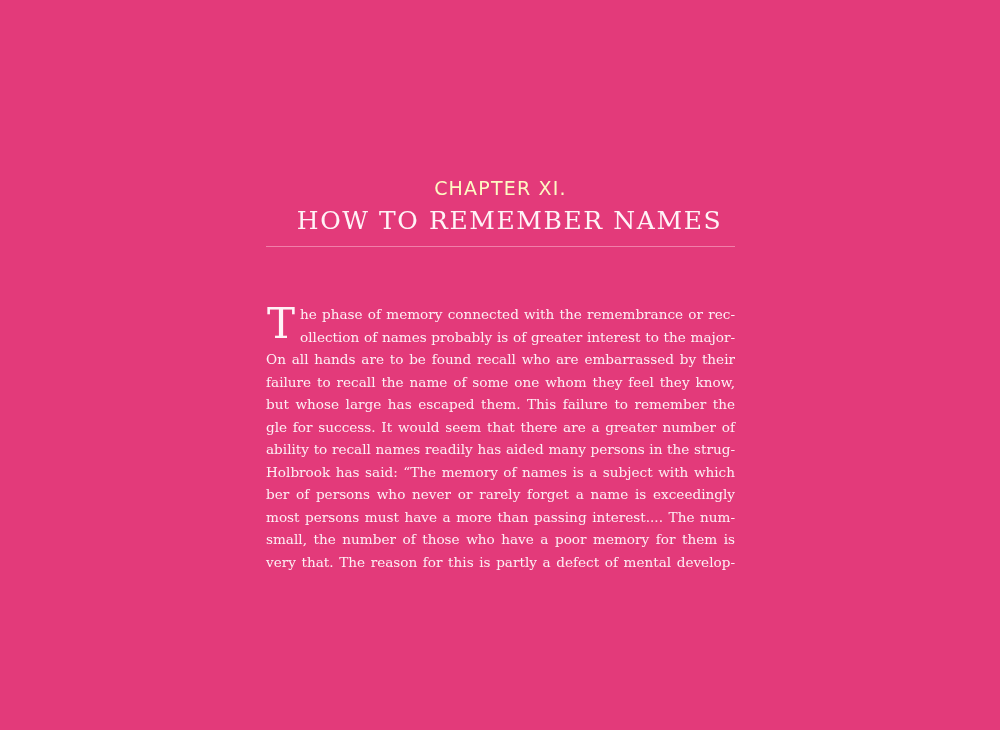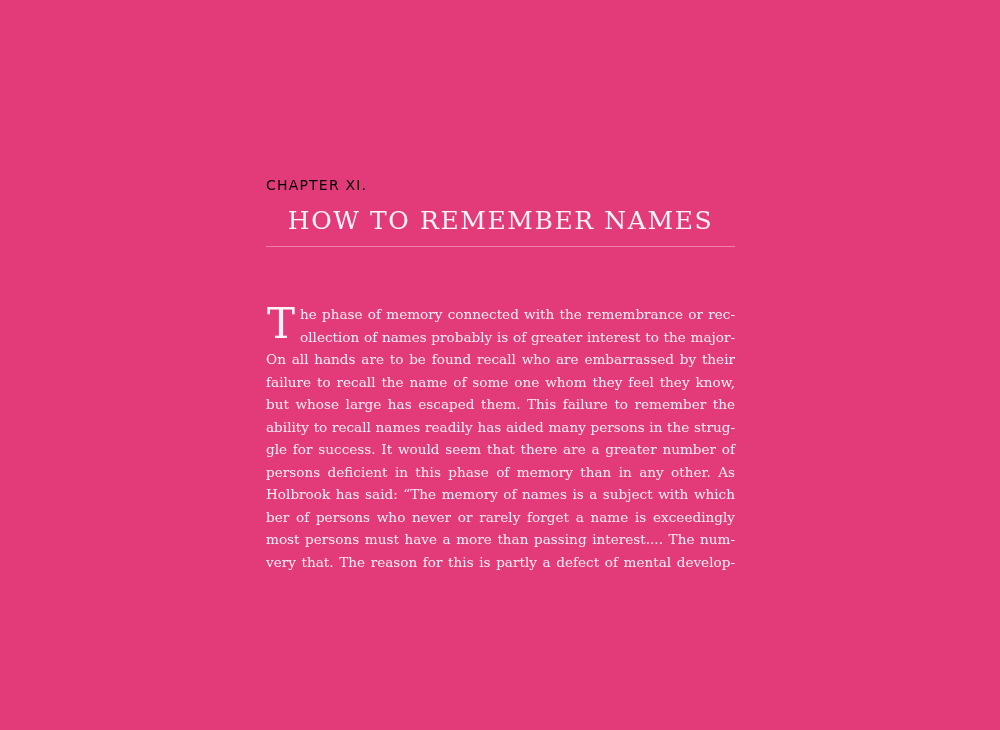--- a/index.html
+++ b/index.html
@@ -18,30 +18,30 @@
       position: absolute;
       left: 266px;
       top: 0;
       width: 469px;
     }
     .chapter-label {
       position: absolute;
       top: 177px;
       left: 0;
       width: 469px;
-      text-align: left;
+      text-align: center;
       font-family: "DejaVu Sans", sans-serif;
-      font-size: 14px;
+      font-size: 19px;
       letter-spacing: 1.2px;
-      color: #000000;
+      color: #fef9c3;
     }
     .chapter-title {
       position: absolute;
       top: 206px;
-      left: 0;
+      left: 9px;
       width: 469px;
       text-align: center;
       font-family: "DejaVu Serif", serif;
       font-size: 25px;
       letter-spacing: 1.6px;
       color: #FFF3F7;
       font-weight: normal;
       margin: 0;
       white-space: nowrap;
     }
@@ -108,21 +108,21 @@
   <h1 class="chapter-title">HOW TO REMEMBER NAMES</h1>
   <hr class="title-rule">
 
   <div class="body-text">
     <span class="drop-cap">T</span>
     <span class="line indented"><span class="line-inner">he phase of memory connected with the remembrance or rec-</span></span>
     <span class="line indented"><span class="line-inner">ollection of names probably is of greater interest to the major-</span></span>
     <span class="line"><span class="line-inner">On all hands are to be found recall who are embarrassed by their</span></span>
     <span class="line"><span class="line-inner">failure to recall the name of some one whom they feel they know,</span></span>
     <span class="line"><span class="line-inner">but whose large has escaped them. This failure to remember the</span></span>
+    <span class="line"><span class="line-inner">gle for success. It would seem that there are a greater number of</span></span>
     <span class="line"><span class="line-inner">ability to recall names readily has aided many persons in the strug-</span></span>
-    <span class="line"><span class="line-inner">gle for success. It would seem that there are a greater number of</span></span>
-    <span class="line"><span class="line-inner">persons deficient in this phase of memory than in any other. As</span></span>
     <span class="line"><span class="line-inner">Holbrook has said: “The memory of names is a subject with which</span></span>
     <span class="line"><span class="line-inner">ber of persons who never or rarely forget a name is exceedingly</span></span>
     <span class="line"><span class="line-inner">most persons must have a more than passing interest.... The num-</span></span>
+    <span class="line"><span class="line-inner">small, the number of those who have a poor memory for them is</span></span>
     <span class="line last"><span class="line-inner">very that. The reason for this is partly a defect of mental develop-</span></span>
   </div>
 </div>
 
 </body></html>

